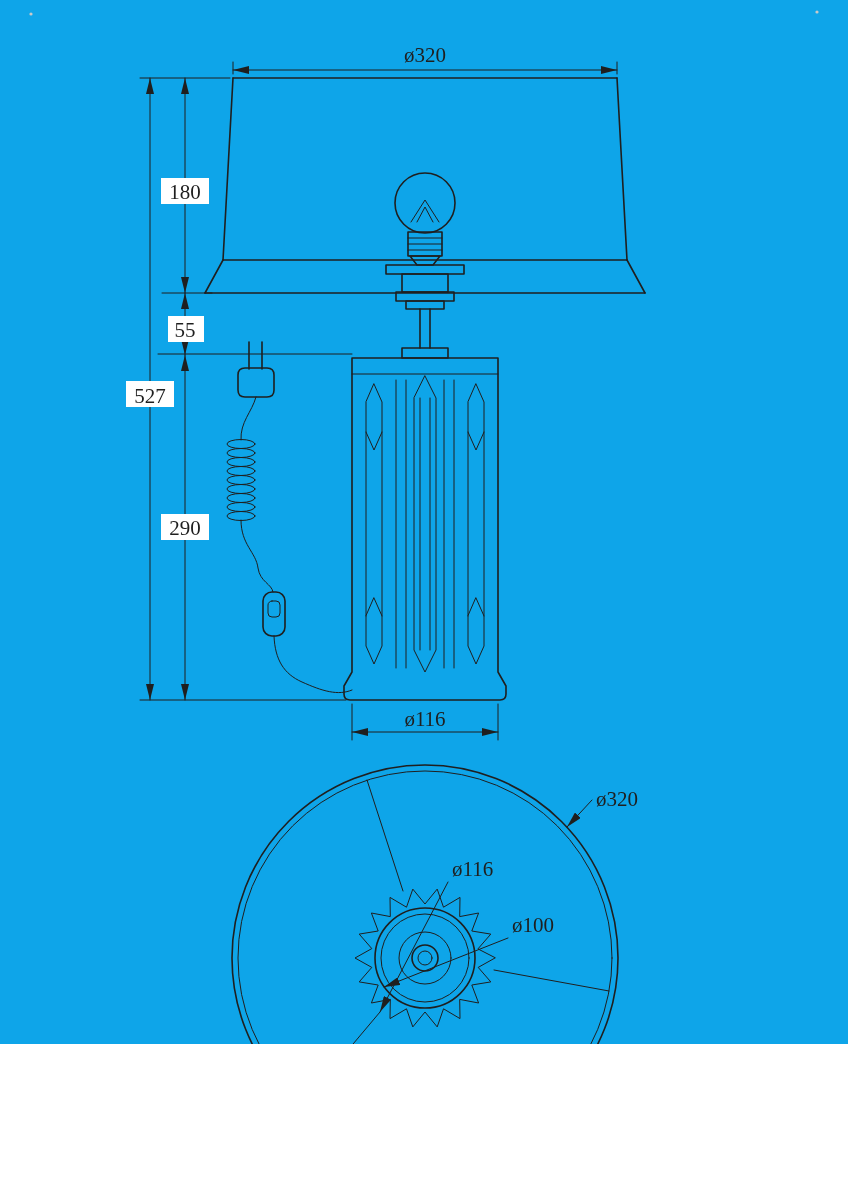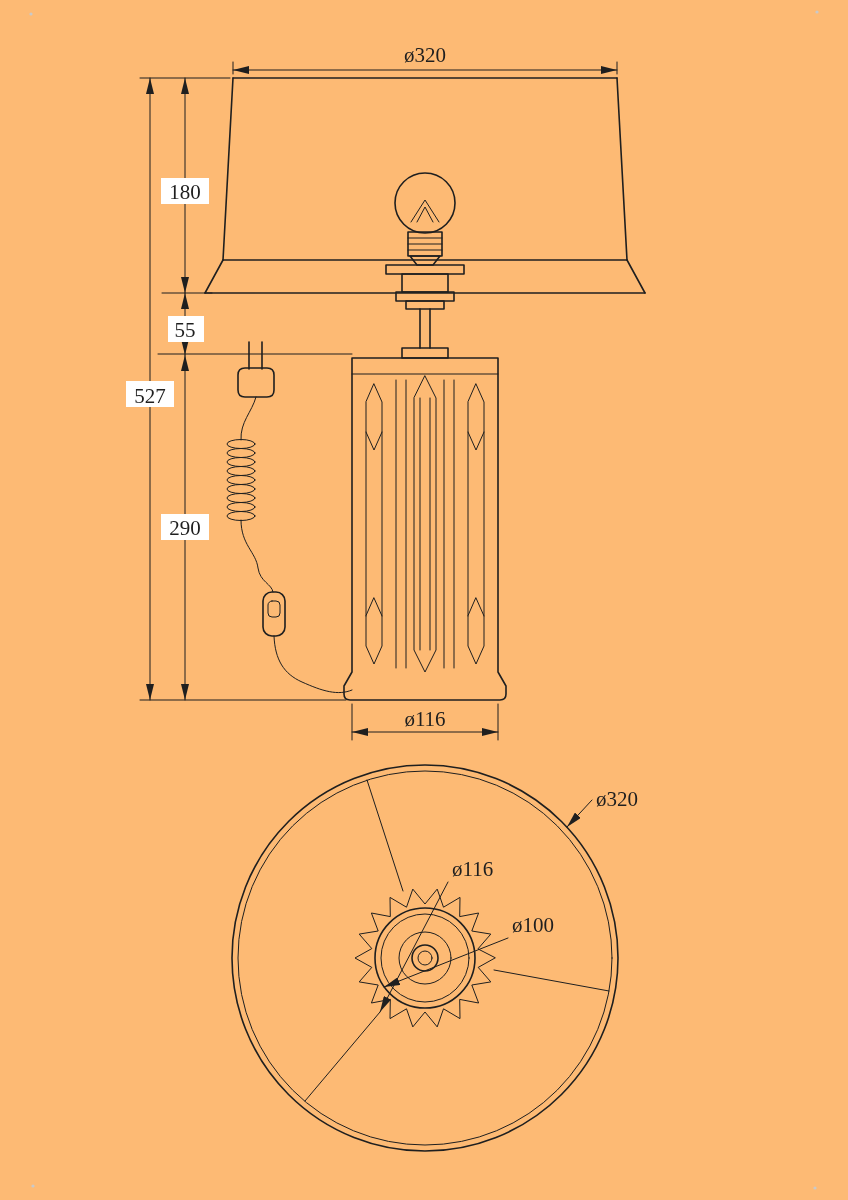--- a/index.html
+++ b/index.html
@@ -3,22 +3,22 @@
 <meta charset="utf-8">
 <style>
   html, body {
     margin: 0;
     padding: 0;
     background: #ffffff;
   }
   .sheet {
     position: relative;
     width: 848px;
-    height: 1200px;
-    background: #fdba74;
+    height: 1044px;
+    background: #0ea5e9;
     overflow: hidden;
     font-family: "Liberation Serif", serif;
   }
   svg { display: block; }
   .obj  { stroke: #1f1f1f; stroke-width: 1.6; fill: none; stroke-linejoin: round; stroke-linecap: round; }
   .thin { stroke: #1f1f1f; stroke-width: 1;   fill: none; stroke-linecap: round; }
   .dimtxt {
     font-family: "Liberation Serif", serif;
     font-size: 21px;
     fill: #1f1f1f;

